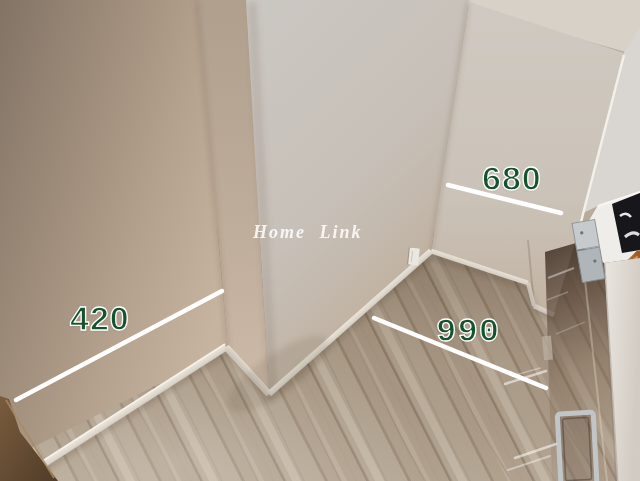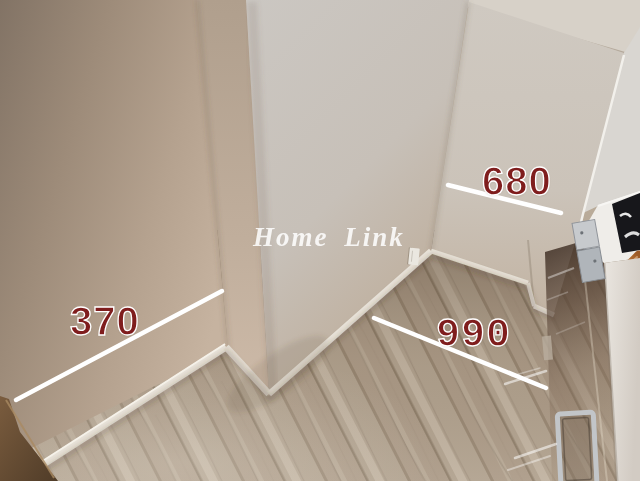--- a/index.html
+++ b/index.html
@@ -5,27 +5,27 @@
   html,body{margin:0;padding:0;background:#222;}
   .stage{
     position:relative;width:640px;height:481px;overflow:hidden;
     font-family:"Liberation Sans","DejaVu Sans",sans-serif;
     background:#b9ab99;
   }
   .stage svg{position:absolute;left:0;top:0;}
   .wm{
     position:absolute;left:253px;top:222px;
     font-family:"Liberation Serif","DejaVu Serif",serif;
-    font-style:italic;font-weight:700;font-size:27px;
+    font-style:italic;font-weight:700;font-size:18px;
     letter-spacing:2px;word-spacing:7px;
     color:rgba(255,255,255,0.85);
     white-space:nowrap;
   }
   .meas{
-    position:absolute;color:#7f1d1d;font-weight:700;font-size:40px;
+    position:absolute;color:#14532d;font-weight:700;font-size:34px;
     letter-spacing:1px;white-space:nowrap;
     -webkit-text-stroke:1.3px #ffffff;
     text-shadow:0 1px 2px rgba(90,75,60,0.18);
   }
   .m780{left:70px;top:299px;}
   .m680{left:482px;top:159px;}
   .m990{left:436px;top:313px;font-family:Liberation Mono, monospace;}
 </style>
 </head>
 <body>
@@ -183,17 +183,17 @@
   <path d="M6,400 L54,478" stroke="#a98a62" stroke-width="2" opacity="0.8" fill="none"></path>
 
   <g>
     <line x1="16" y1="400" x2="222" y2="291" stroke="#ffffff" stroke-width="4.5" stroke-linecap="round"></line>
     <line x1="448" y1="185" x2="561" y2="213" stroke="#ffffff" stroke-width="4.5" stroke-linecap="round"></line>
     <line x1="374" y1="318" x2="546" y2="388" stroke="#ffffff" stroke-width="4.5" stroke-linecap="round"></line>
   </g>
 </svg>
 
 <div class="wm">Home Link</div>
-<div class="meas m780">370</div>
+<div class="meas m780">420</div>
 <div class="meas m680">680</div>
 <div class="meas m990">990</div>
 
 </div>
 
 </body></html>

